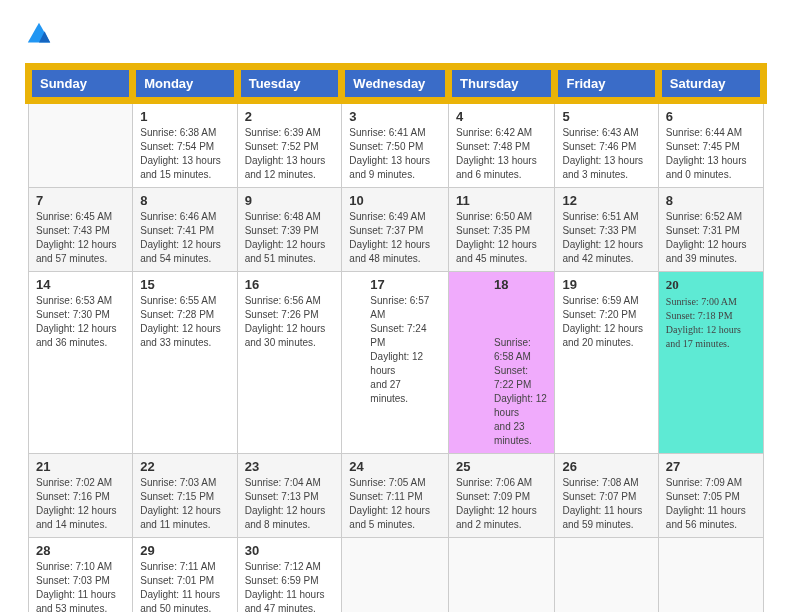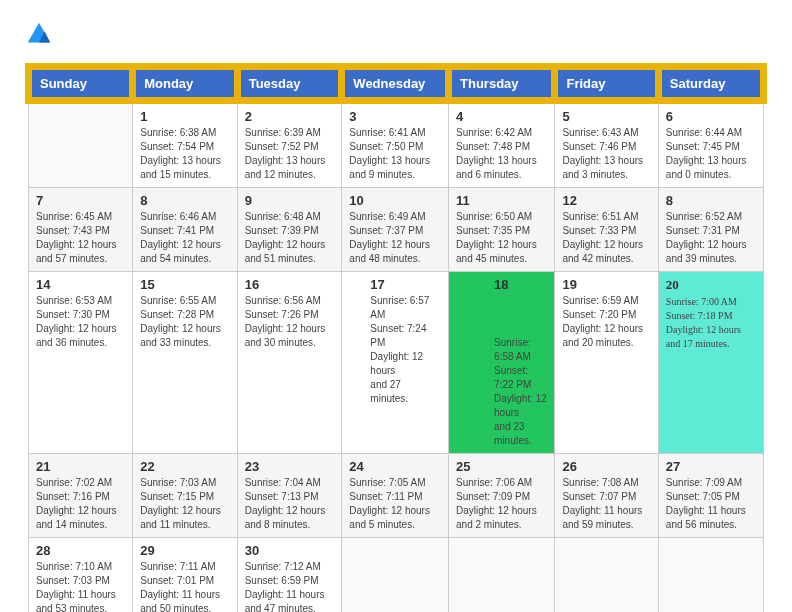--- a/index.html
+++ b/index.html
@@ -232,21 +232,21 @@
 Daylight: 12 hours
 and 30 minutes.</div>
         </td>
         <td style="background: rgb(255, 255, 255); padding-left: 28px;">
           <span class="day-num">17</span>
           <div class="day-info" style="white-space: pre-line;">Sunrise: 6:57 AM
 Sunset: 7:24 PM
 Daylight: 12 hours
 and 27 minutes.</div>
         </td>
-        <td style="background: #22c55e; padding-left: 45px;">
+        <td style="background: #f0abfc; padding-left: 45px;">
           <span class="day-num">18</span>
           <div class="day-info" style="white-space: pre-line; margin-top: 44px;">Sunrise: 6:58 AM
 Sunset: 7:22 PM
 Daylight: 12 hours
 and 23 minutes.</div>
         </td>
         <td style="background: rgb(255, 255, 255);">
           <span class="day-num">19</span>
           <div class="day-info" style="white-space: pre-line;">Sunrise: 6:59 AM
 Sunset: 7:20 PM

